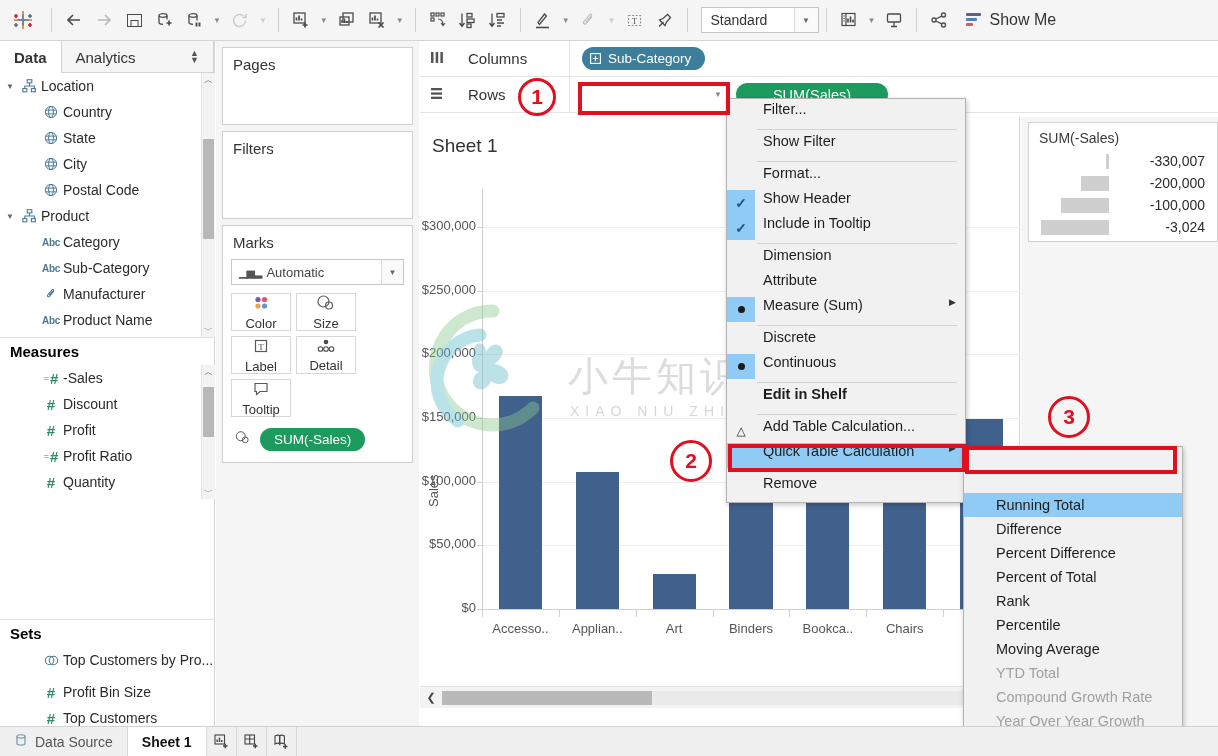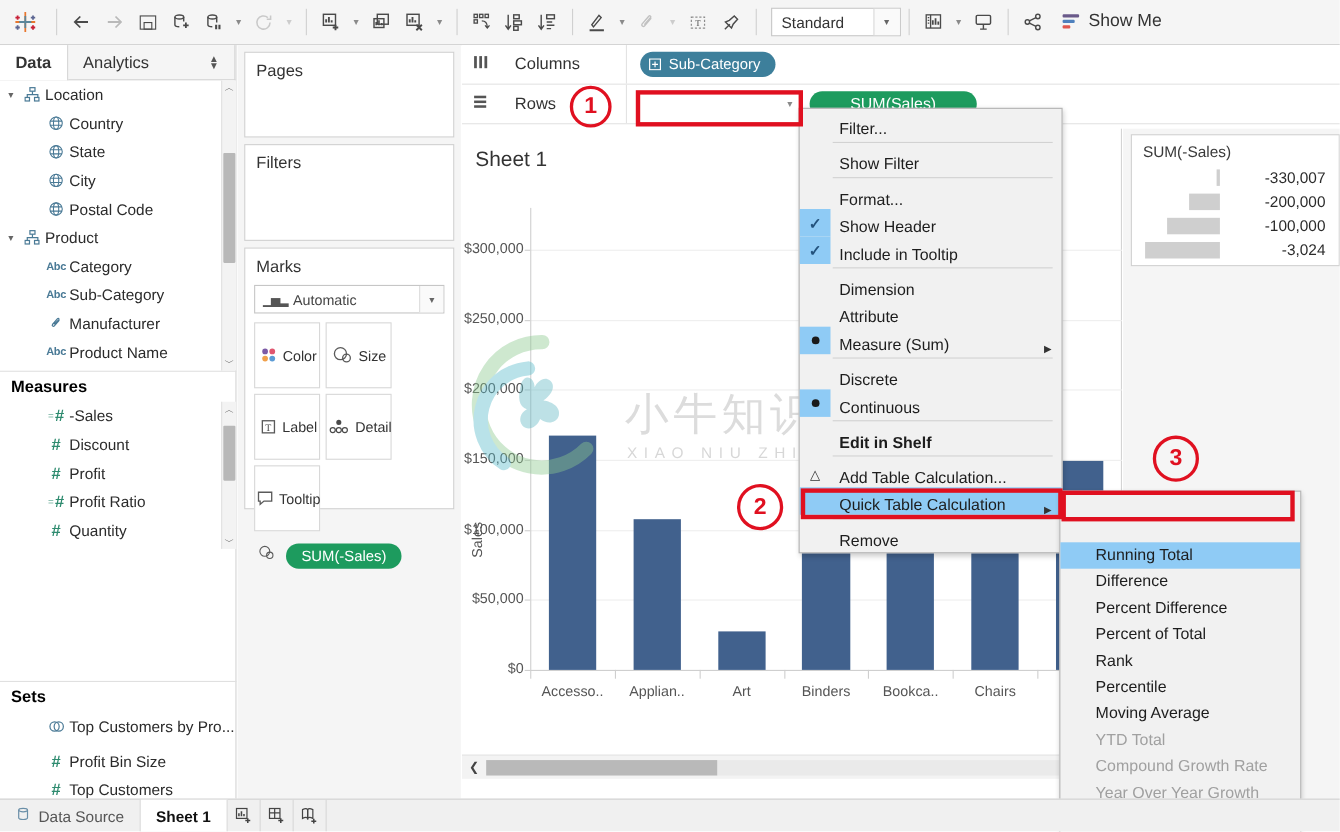--- a/index.html
+++ b/index.html
@@ -92,22 +92,22 @@
     background: #fff; margin: 4px 8px 8px 8px; font-size: 13px; color: #444;
   }
   .mark-type .mt-ic { padding: 0 5px 0 7px; font-size: 11px; color:#555; letter-spacing:-1px;}
   .mark-type .mt-label { flex: 1; }
   .mark-type .mt-arrow {
     width: 22px; height: 100%; border-left: 1px solid #dcdcdc; background:#fafafa;
     display:flex; align-items:center; justify-content:center; font-size:8px; color:#666;
   }
   .mark-grid { display: flex; flex-wrap: wrap; gap: 5px; padding: 0 8px; }
   .mark-btn {
-    width: 60px; height: 60px; border: 1px solid #d8d8d8; background: #fff;
-    display: flex; flex-direction: row; align-items: center; justify-content: center;
+    width: 60px; height: 38px; border: 1px solid #d8d8d8; background: #fff;
+    display: flex; flex-direction: column; align-items: center; justify-content: center;
     font-size: 13px; color: #333; gap: 3px;
   }
   .mark-btn .mb-ic { height: 22px; display:flex; align-items:center; justify-content:center; }
   .pill-row { display: flex; align-items: center; gap: 7px; padding: 11px 8px 0 10px; }
   .pill {
     height: 23px; border-radius: 12px; color: #fff; font-size: 13.5px;
     display: flex; align-items: center; padding: 0 14px; white-space: nowrap;
   }
   .pill.green { background: #1d9b5e; }
   .pill.blue { background: #3d7f9b; }
@@ -158,21 +158,21 @@
   .lg-swatch { background: #cfcfcf; margin-right: 6px; }
   .lg-val { flex: 1; text-align: right; padding-right: 12px; font-size: 14px; color: #2b2b2b; }
   .right-pane { position:absolute; left:1021px; top:117px; width:197px; height:609px; background:#f5f5f5;}
 
   
   .ctxmenu {
     position: absolute; left: 726px; top: 98px; width: 240px;
     background: #f1f1f1; border: 1px solid #b3b3b3; padding: 2px 0;
     box-shadow: 1px 2px 5px rgba(0,0,0,.22); font-size: 14.5px; color: #1d1d1d;
   }
-  .ctx-item { display: flex; align-items: flex-end; height: 25px; position: relative; }
+  .ctx-item { display: flex; align-items: flex-start; height: 25px; position: relative; }
   .ctx-gutter { width: 28px; height: 25px; display: flex; align-items: center; justify-content: center; }
   .ctx-gutter.hl { background: #8fcbf5; }
   .ctx-label { flex: 1; padding-left: 8px; white-space: nowrap; }
   .ctx-item.bold .ctx-label { font-weight: bold; }
   .ctx-item.sel { background: #8fcbf5; }
   .ctx-sep { height: 1px; background: #d2d2d2; margin: 3px 8px 3px 30px; }
   .ctx-arrow { font-size: 9px; color: #333; padding-right: 9px; }
   .check { font-size: 14px; color: #23527c; font-weight: bold; }
   .dot { width: 7px; height: 7px; border-radius: 50%; background: #1a1a1a; }
 

